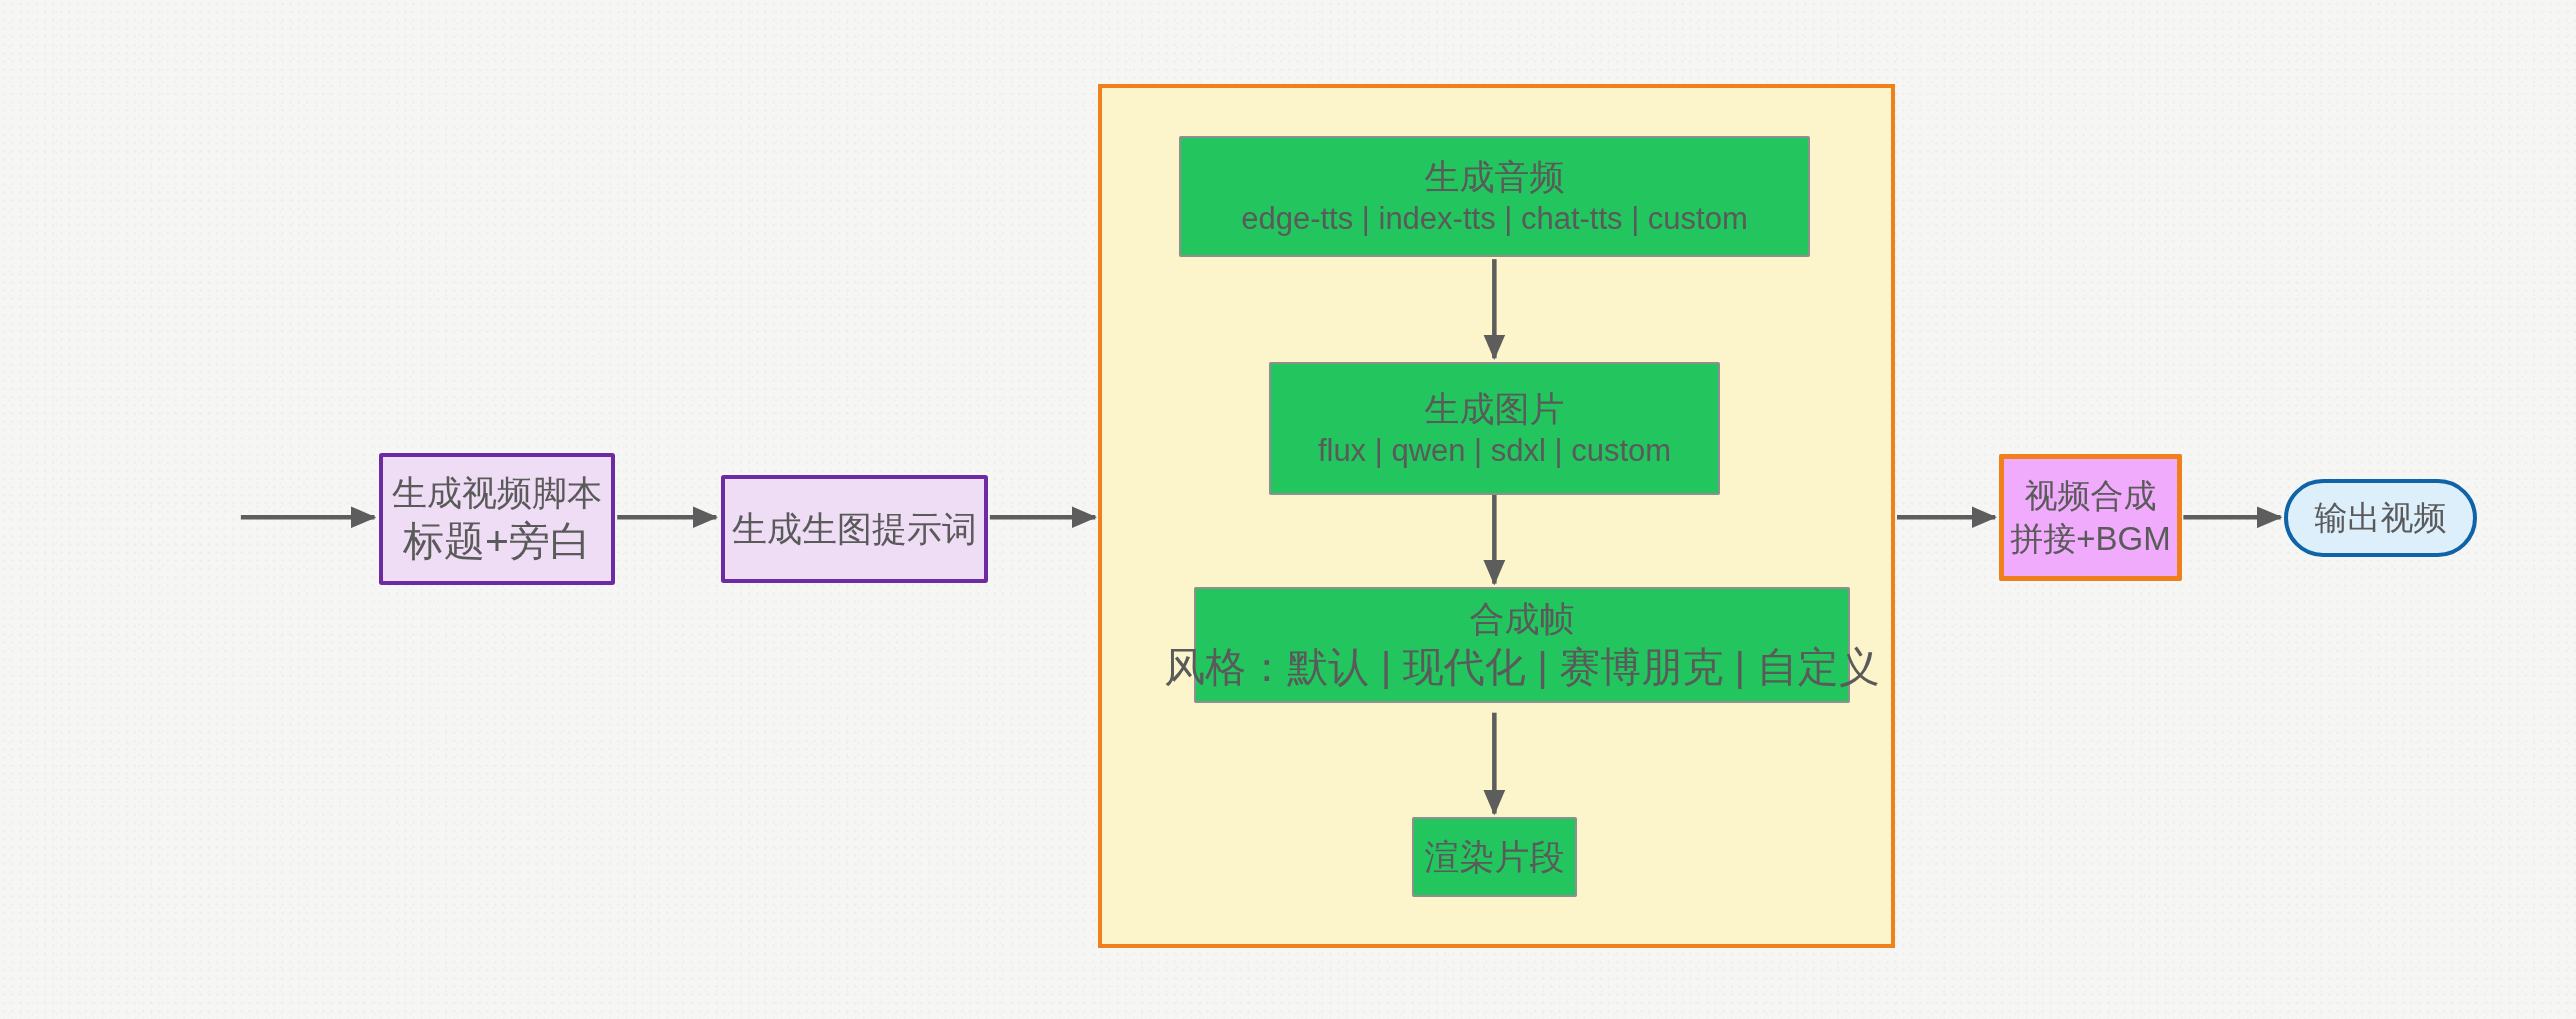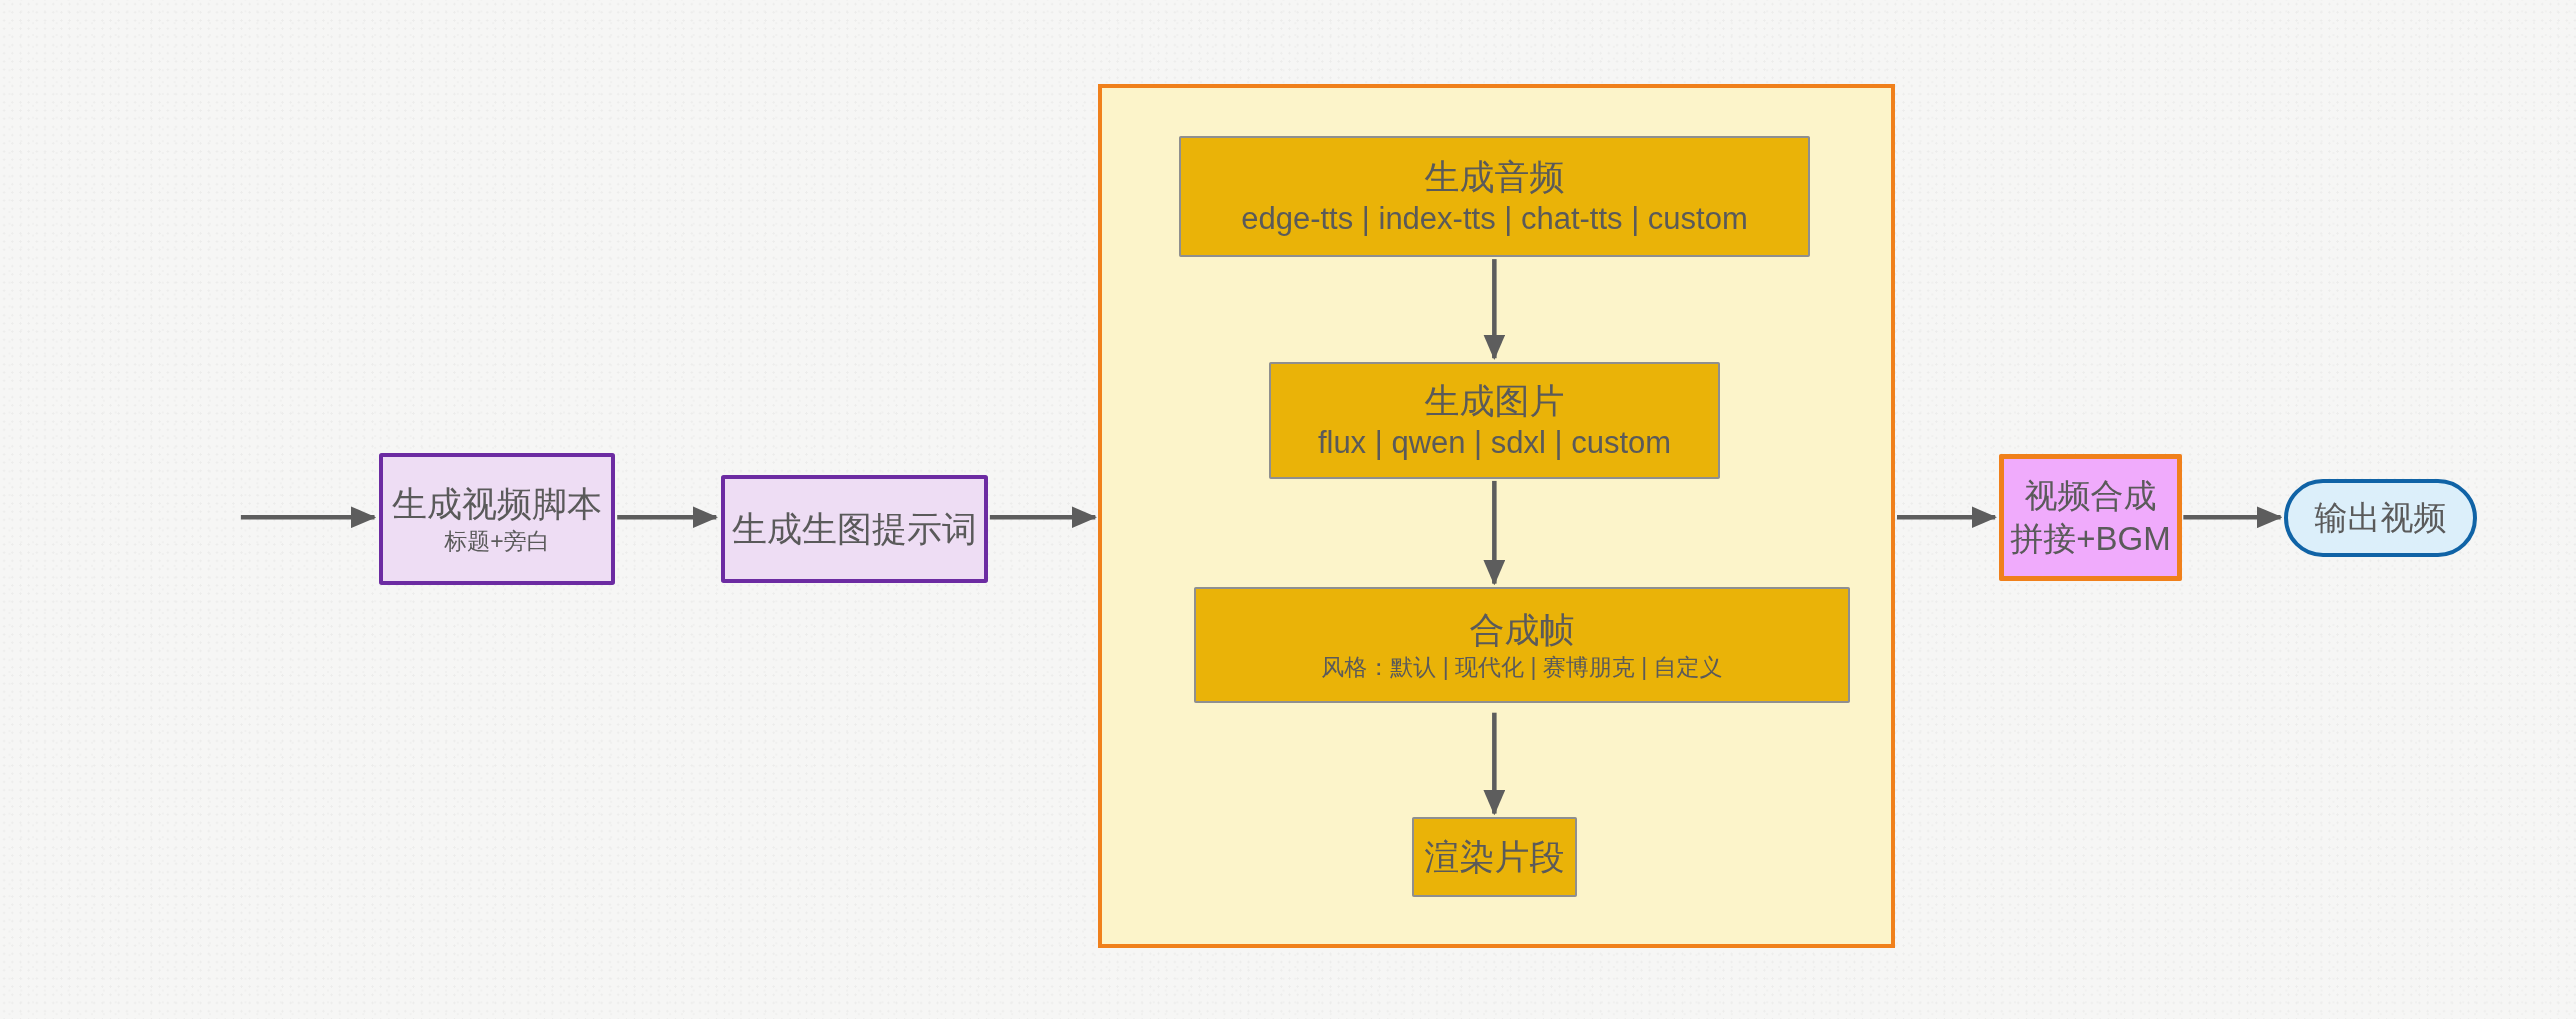--- a/index.html
+++ b/index.html
@@ -33,38 +33,38 @@
     font-size:33px;
   }
   .purple{
     border:4.5px solid #6c2ba2;
     background:#eeddf4;
     border-radius:2.7px;
     font-size:35px;
   }
   .whitebox{
     border:2.3px solid #8f8f8f;
-    background:#eab308;
+    background:#22c55e;
     border-radius:1.8px;
     font-size:35px;
   }
   .orangebox{
     border:5.5px solid #f0801b;
     background:#f0abfc;
     border-radius:1.8px;
     font-size:33px;
   }
   .containerbox{
     position:absolute;
     box-sizing:border-box;
     border:4.5px solid #f0801b;
     background:#fcf4ca;
   }
   .sub-latin{font-size:31px;}
-  .sub-cjk{font-size:23px;}
+  .sub-cjk{font-size:41px;}
   .title{display:block;}
   .sub{display:block;}
 </style>
 </head>
 <body>
 
 <div id="canvas">
 
   <div class="containerbox" style="left:1098px;top:84px;width:797px;height:864px;"></div>
 
@@ -92,21 +92,21 @@
 
   <div class="node purple" style="left:721px;top:475px;width:267px;height:108px;">
     <span class="title">生成生图提示词</span>
   </div>
 
   <div class="node whitebox" style="left:1179px;top:136px;width:631px;height:121px;">
     <span class="title">生成音频</span>
     <span class="sub sub-latin">edge-tts | index-tts | chat-tts | custom</span>
   </div>
 
-  <div class="node whitebox" style="left:1269px;top:362px;width:451px;height:117px;">
+  <div class="node whitebox" style="left:1269px;top:362px;width:451px;height:133px;">
     <span class="title">生成图片</span>
     <span class="sub sub-latin">flux | qwen | sdxl | custom</span>
   </div>
 
   <div class="node whitebox" style="left:1194px;top:587px;width:656px;height:116px;">
     <span class="title">合成帧</span>
     <span class="sub sub-cjk">风格：默认 | 现代化 | 赛博朋克 | 自定义</span>
   </div>
 
   <div class="node whitebox" style="left:1412px;top:817px;width:165px;height:80px;">

